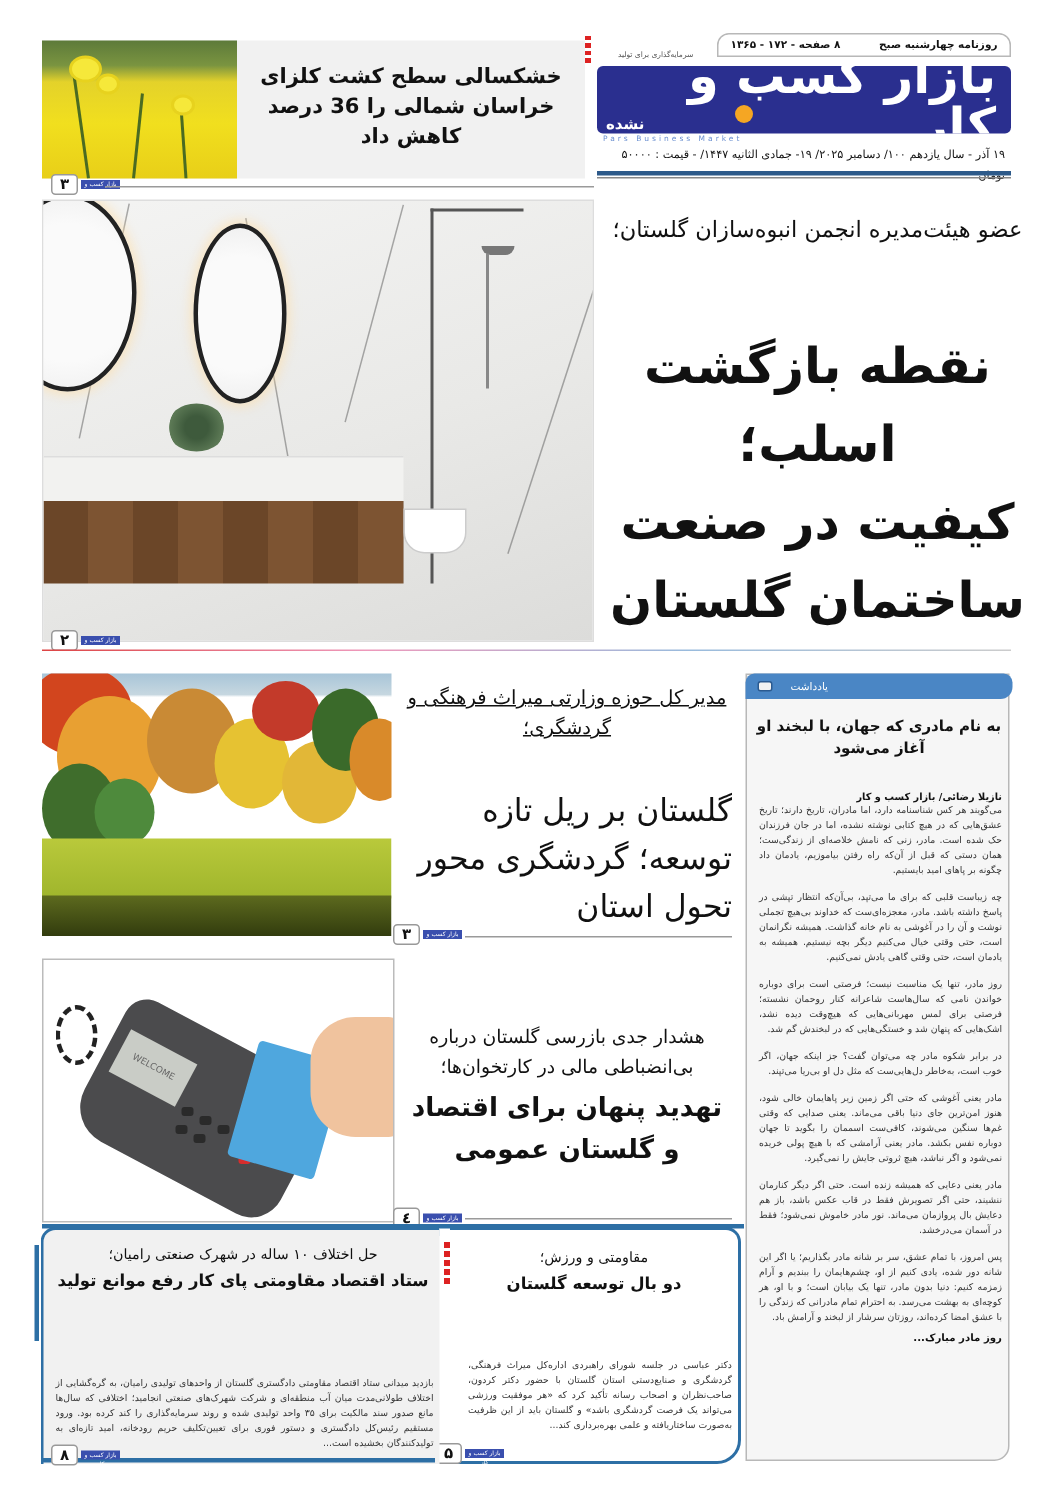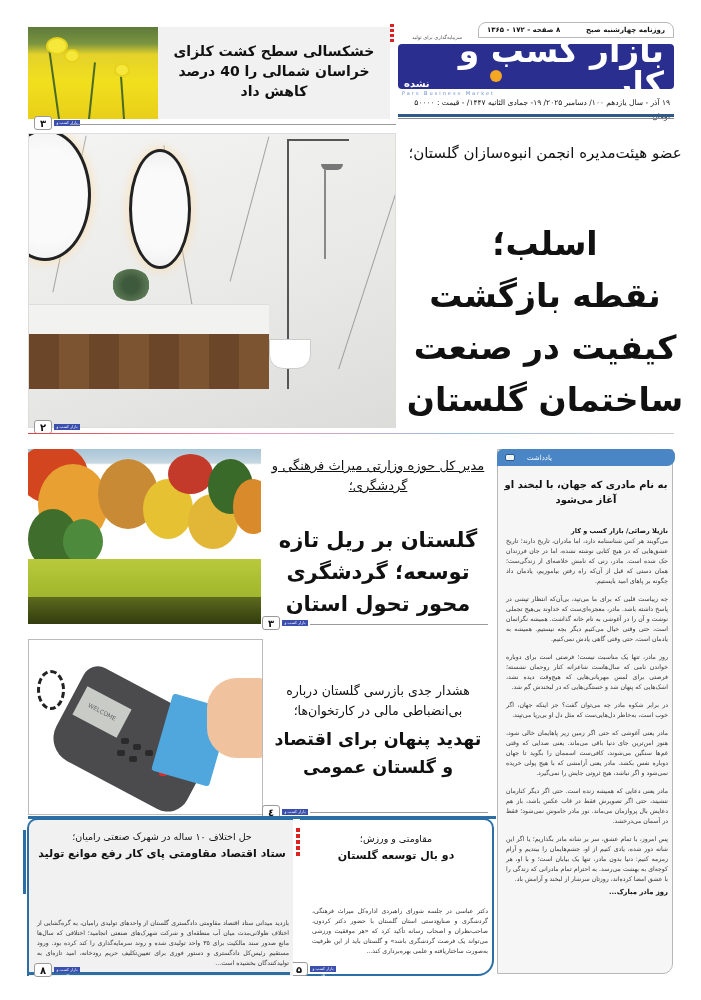--- a/index.html
+++ b/index.html
@@ -49,21 +49,21 @@
 
     .lead-kicker { left: 405px; top: 142px; width: 280px; font-size: 15px; line-height: 22px; }
     .lead-title { left: 405px; top: 218px; width: 280px; font-size: 33px; font-weight: bold; line-height: 52px; }
 
     
     .tour-img { left: 28px; top: 449px; width: 233px; height: 175px; overflow: hidden; background: linear-gradient(180deg, #a8c5d8 0%, #c6d7e0 8%, transparent 9%); }
     .tour-img .tree { position: absolute; border-radius: 50%; }
     .tour-img .grass { position: absolute; left: 0; top: 110px; width: 233px; height: 40px; background: linear-gradient(180deg, #b9c93b, #9fb52c); }
     .tour-img .water { position: absolute; left: 0; top: 148px; width: 233px; height: 27px; background: linear-gradient(180deg, #5d6a1e, #323c0e); }
     .tour-kicker { left: 268px; top: 456px; width: 220px; font-size: 13px; line-height: 20px; text-decoration: underline; }
-    .tour-title { left: 268px; top: 524px; width: 220px; font-size: 21px; font-weight: bold; line-height: 32px; }
+    .tour-title { left: 268px; top: 524px; width: 220px; font-size: 21px; font-weight: normal; line-height: 32px; text-align: right; }
 
     
     .pos-img { left: 28px; top: 639px; width: 235px; height: 176px; background: #fff; border: 1px solid #bbb; overflow: hidden; }
     .pos-body { position: absolute; left: 30px; top: 50px; width: 150px; height: 100px; background: #4b4b4d; border-radius: 16px 14px 22px 26px; transform: rotate(28deg); }
     .pos-screen { position: absolute; left: 48px; top: 56px; width: 50px; height: 32px; background: #c9ccc6; transform: rotate(28deg); font-size: 6px; color: #666; text-align: center; line-height: 32px; }
     .pos-card { position: absolute; left: 132px; top: 60px; width: 60px; height: 80px; background: #4fa7de; transform: rotate(16deg); border-radius: 3px; }
     .pos-hand { position: absolute; left: 178px; top: 38px; width: 62px; height: 80px; background: #f0c39e; border-radius: 30px 10px 10px 30px; }
     .pos-cord { position: absolute; left: 8px; top: 30px; width: 28px; height: 40px; border: 3px dashed #222; border-radius: 50%; }
     .key { position: absolute; width: 8px; height: 6px; border-radius: 2px; background: #2a2a2a; }
     .pos-kicker { left: 268px; top: 681px; width: 220px; font-size: 12.5px; line-height: 20px; }
@@ -117,21 +117,21 @@
 
 <div class="abs teaser">
   <div class="teaser-img">
     <div class="stem" style="left:30px;top:20px;height:72px;transform:rotate(-8deg);"></div>
     <div class="stem" style="left:60px;top:35px;height:57px;transform:rotate(6deg);"></div>
     <div class="stem" style="left:95px;top:45px;height:47px;transform:rotate(-4deg);"></div>
     <div class="bloom" style="left:20px;top:12px;"></div>
     <div class="bloom" style="left:38px;top:24px;width:12px;height:10px;"></div>
     <div class="bloom" style="left:88px;top:38px;width:12px;height:10px;"></div>
   </div>
-  <div class="teaser-title">خشکسالی سطح کشت کلزای خراسان شمالی را 40 درصد کاهش داد</div>
+  <div class="teaser-title">خشکسالی سطح کشت کلزای خراسان شمالی را 36 درصد کاهش داد</div>
 </div>
 <div class="teaser-marks abs"></div>
 <div class="pbadge" style="left:34px;top:116px;">
   <span class="num">۳</span>
   <span class="tag">بازار کسب و کار</span>
 </div>
 <div class="hrule" style="left:70px;top:124px;width:326px;"></div>
 
 <div class="abs lead-img">
   <div class="vein" style="left:40px;top:0;height:160px;transform:rotate(12deg);"></div>
@@ -147,22 +147,22 @@
   <div class="shower-head"></div>
   <div class="shower-pipe"></div>
   <div class="toilet"></div>
 </div>
 <div class="pbadge" style="left:34px;top:420px;">
   <span class="num">۲</span>
   <span class="tag">بازار کسب و کار</span>
 </div>
 <div class="abs rtl lead-kicker">عضو هیئت‌مدیره انجمن انبوه‌سازان گلستان؛</div>
 <div class="abs rtl lead-title">
+  <div>نقطه بازگشت</div>
   <div>اسلب؛</div>
-  <div>نقطه بازگشت</div>
   <div>کیفیت در صنعت</div>
   <div>ساختمان گلستان</div>
 </div>
 <div class="hrule" style="left:28px;top:433px;width:646px;background:linear-gradient(90deg,#d44,#e9b,#9bd,#ccc);"></div>
 
 <div class="abs tour-img">
   <div class="tree" style="left:-10px;top:-5px;width:70px;height:60px;background:#d2451e;"></div>
   <div class="tree" style="left:10px;top:15px;width:70px;height:80px;background:#e8a032;"></div>
   <div class="tree" style="left:0;top:60px;width:50px;height:60px;background:#3f6d2c;"></div>
   <div class="tree" style="left:35px;top:70px;width:40px;height:45px;background:#4e8a3c;"></div>

